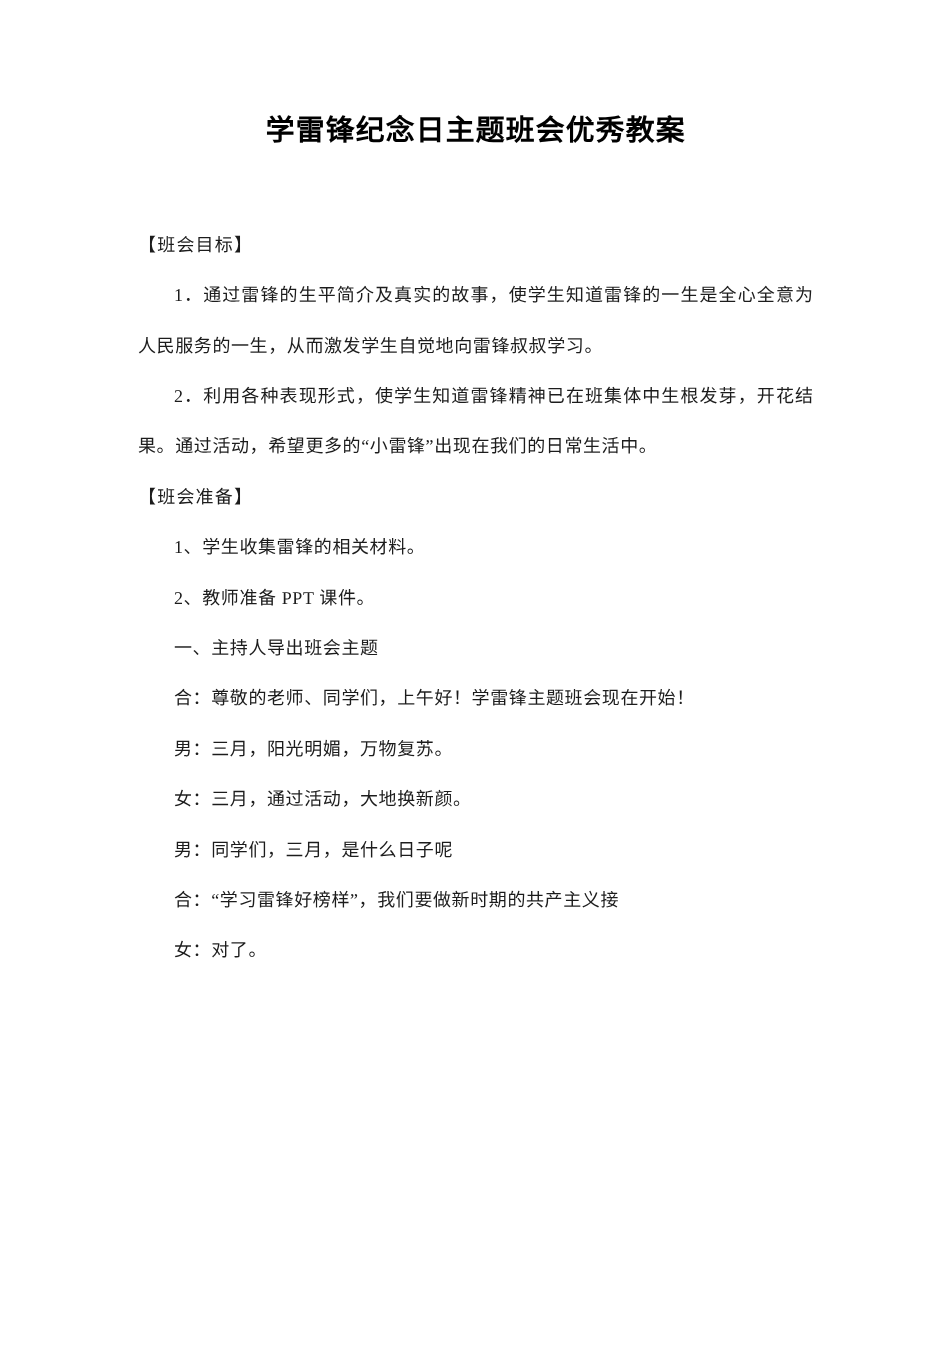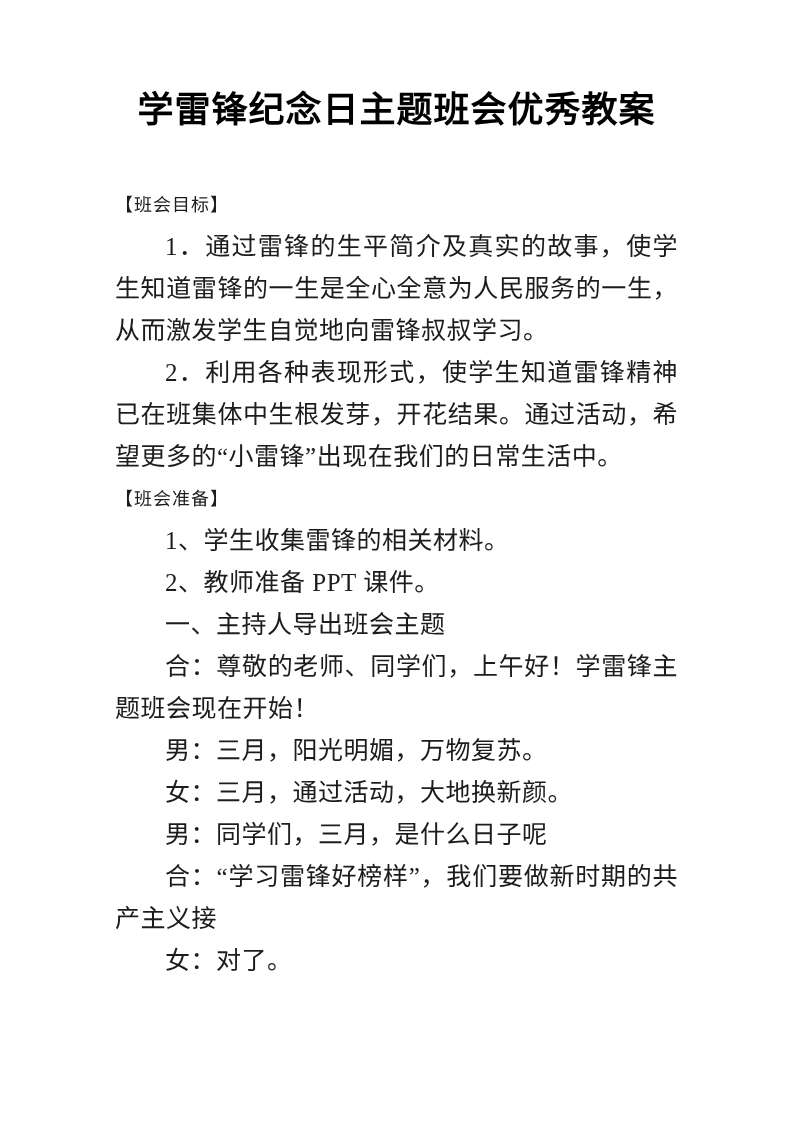--- a/index.html
+++ b/index.html
@@ -14,43 +14,43 @@
     background: #ffffff;
     overflow: hidden;
     font-family: "Liberation Serif", "DejaVu Serif", serif;
     color: #1c1c1c;
   }
   .content {
     padding: 90px 115px 0 115px;
   }
   .doc-title {
     margin: 0;
-    font-size: 36px;
+    font-size: 24px;
     line-height: 40px;
     font-weight: bold;
     text-align: center;
     letter-spacing: 1px;
     color: #000000;
     font-family: Liberation Serif, serif;
   }
   .section { margin: 0; }
   .section-heading {
     margin: 0;
-    font-size: 18px;
+    font-size: 15px;
     line-height: 42px;
     font-weight: normal;
     letter-spacing: 1px;
     text-indent: 0;
   }
   .section:first-of-type .section-heading {
     margin-top: 54px;
   }
   .para {
     margin: 0;
-    font-size: 25px;
+    font-size: 15px;
     line-height: 42px;
     text-indent: 2em;
     text-align: justify;
     text-justify: inter-character;
     letter-spacing: 0.5px;
     word-break: normal;
   }
 </style>
 </head>
 <body>

